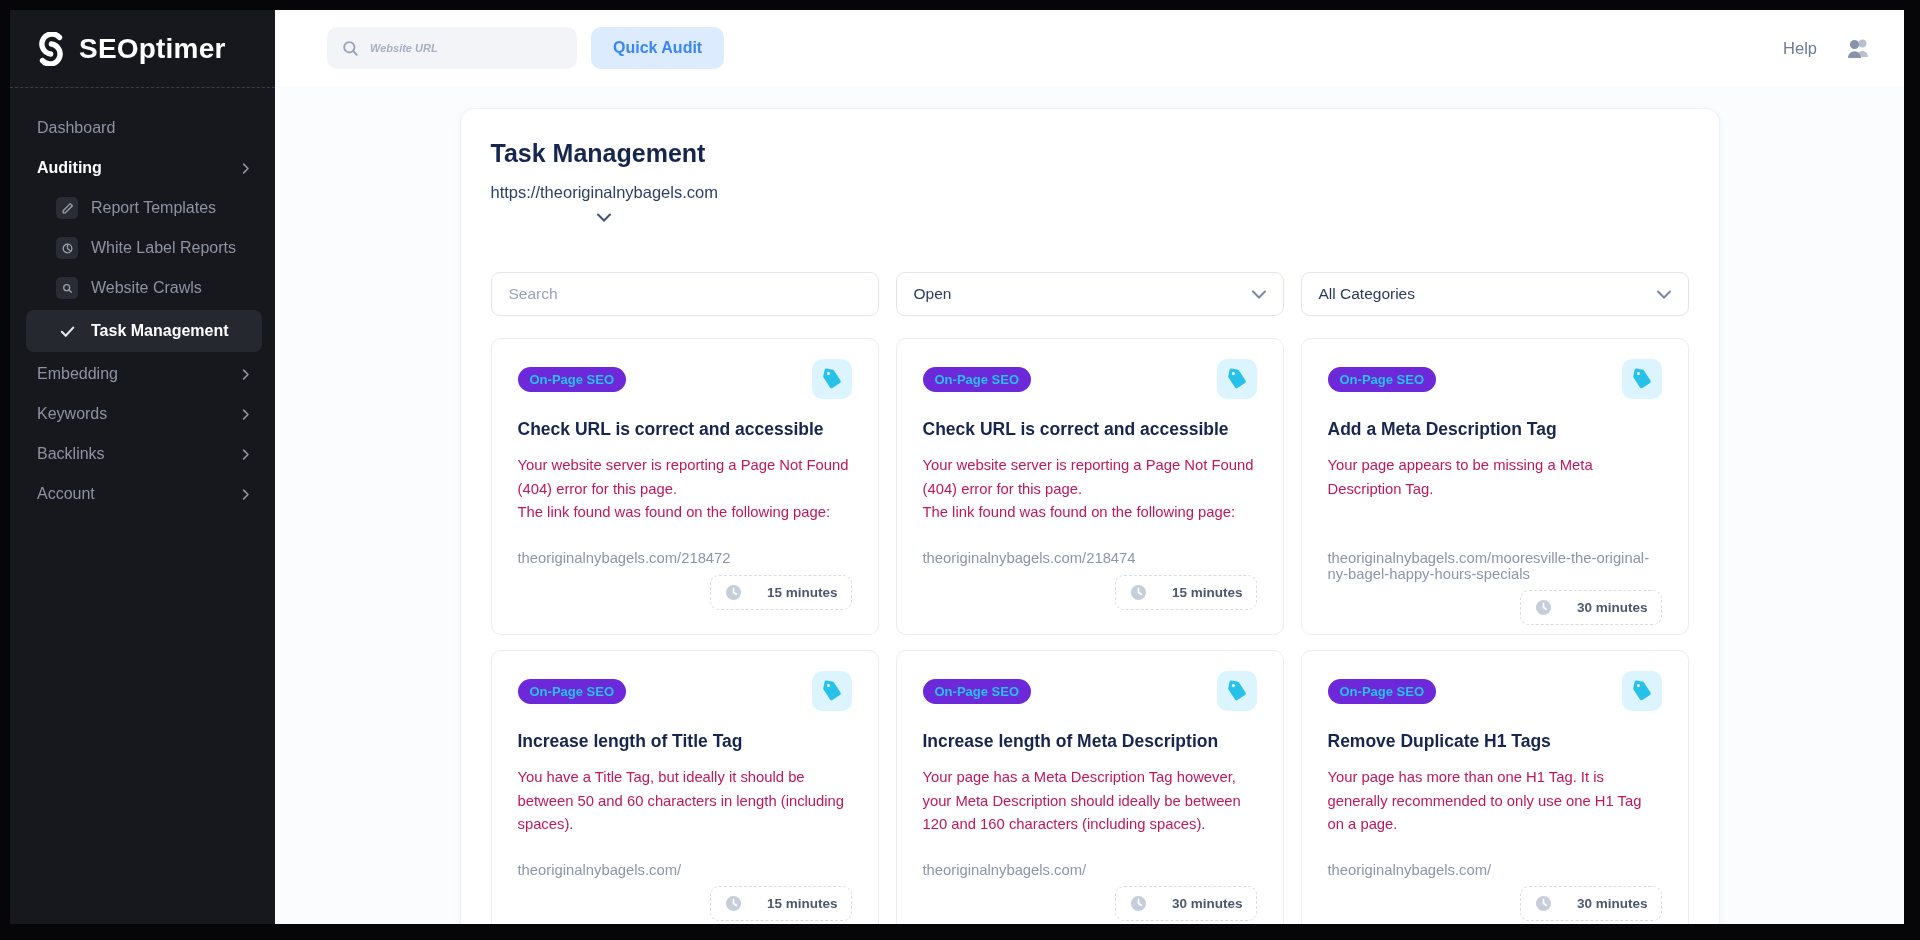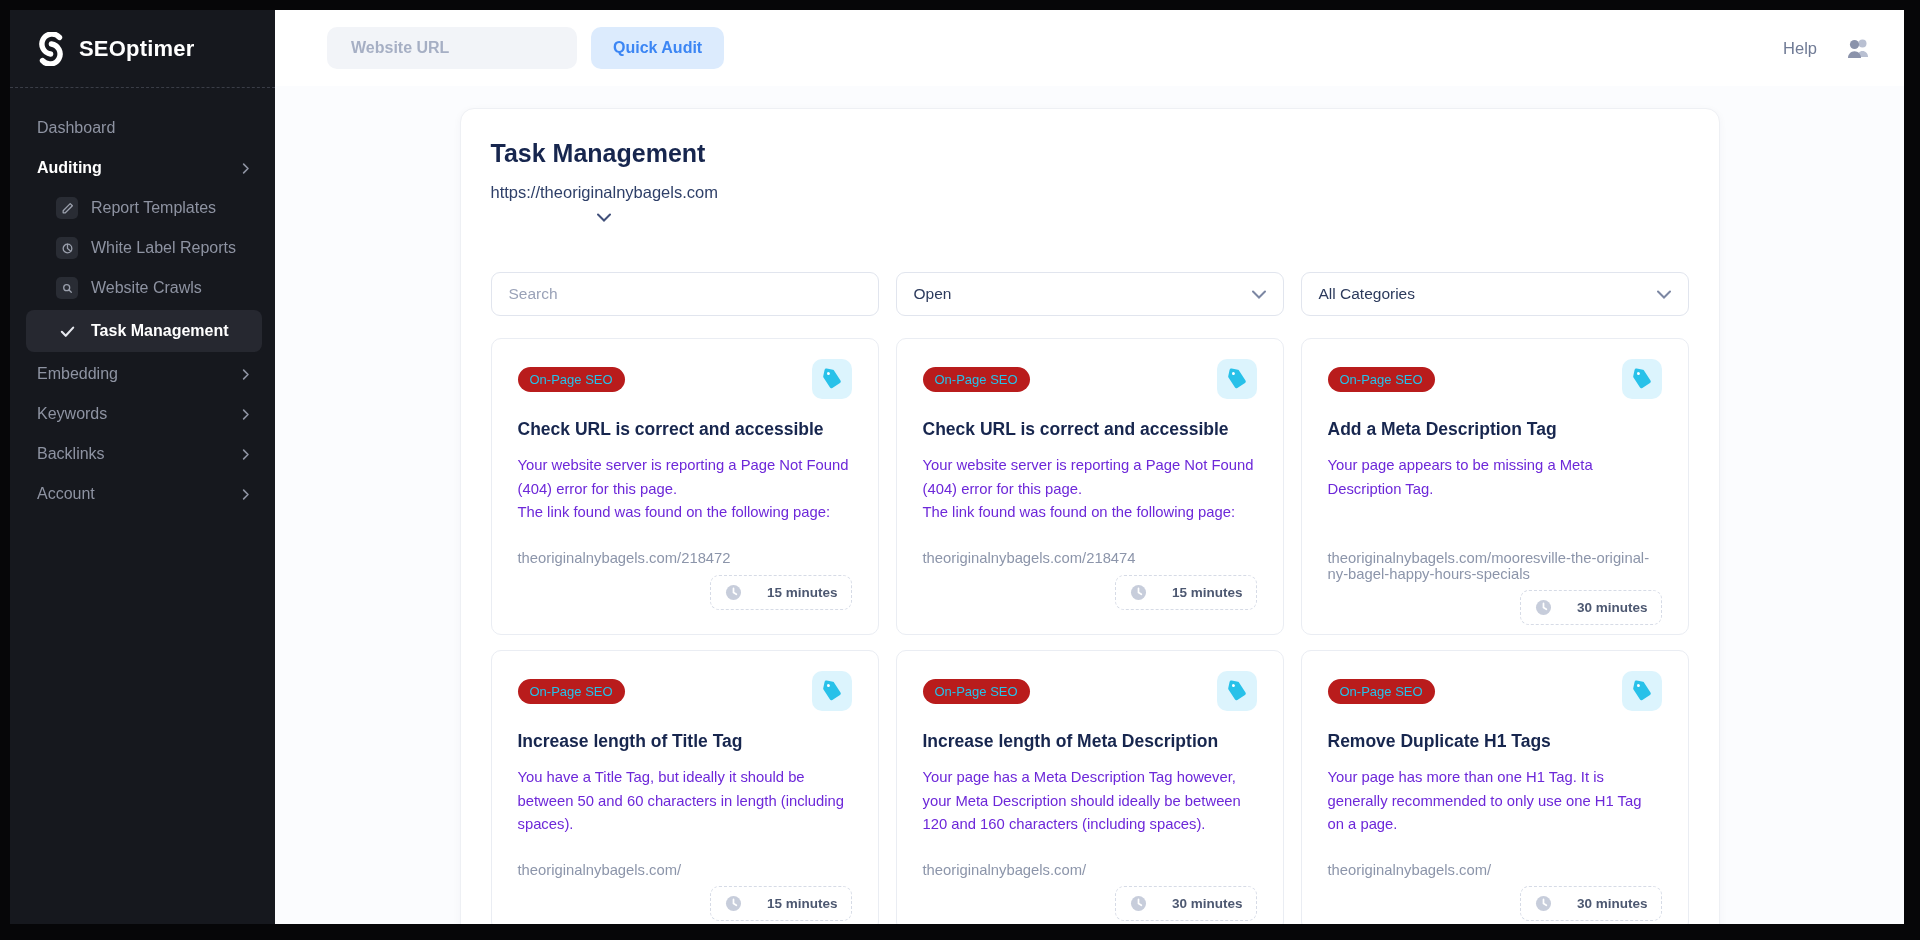--- a/index.html
+++ b/index.html
@@ -5,41 +5,41 @@
   * { box-sizing: border-box; margin: 0; padding: 0; }
   html,body { width:1920px; height:940px; overflow:hidden; background:#060608;
     font-family:"Liberation Sans","DejaVu Sans",sans-serif; }
   .frame { width:1920px; height:940px; padding:10px 16px 16px 10px; background:#060608; display:flex; }
   .app { flex:1; display:flex; background:#ffffff; overflow:hidden; }
 
   
   .sidebar { width:265px; flex-shrink:0; background:#16181e; display:flex; flex-direction:column; }
   .logo-row { height:78px; display:flex; align-items:center; gap:11px; padding:0 24px;
     border-bottom:1px dashed #3a3d47; flex-shrink:0; }
-  .logo-text { color:#fff; font-size:22px; font-weight:700; letter-spacing:.2px; }
+  .logo-text { color:#fff; font-size:28px; font-weight:700; letter-spacing:.2px; }
   nav { padding-top:20px; font-size:16px; }
   .nav-item { height:40px; display:flex; align-items:center; padding:0 22px 0 27px;
     color:#8e93a2; cursor:pointer; }
   .nav-item.emphasis { color:#ffffff; font-weight:700; }
   .nav-item .chev { margin-left:auto; display:flex; }
   .nav-item.sub { padding-left:46px; gap:13px; }
   .sicon { width:22px; height:22px; border-radius:5px; background:#292c34;
     display:flex; align-items:center; justify-content:center; flex-shrink:0; }
   .nav-item.selected { background:#262830; border-radius:8px; margin:2px 13px 2px 16px;
     padding-left:30px; height:42px; color:#ffffff; font-weight:600; }
   .nav-item.selected .sicon { background:transparent; }
 
   
   .right-col { flex:1; display:flex; flex-direction:column; overflow:hidden; }
   .topbar { height:76px; flex-shrink:0; background:#fff; display:flex; align-items:center;
     padding:0 32px 0 52px; }
   .url-search { width:250px; height:42px; background:#f2f4f8; border-radius:10px;
     display:flex; align-items:center; gap:10px; padding:0 14px; }
   .url-search input { flex:1; border:none; outline:none; background:transparent;
-    font-size:16px; font-weight:600; color:#4d7c0f; font-family:inherit; }
+    font-size:11px; font-weight:600; color:#4d7c0f; font-family:inherit;font-style:italic; }
   .url-search input::placeholder { color:#a6afc4; }
   .quick-audit { margin-left:14px; height:42px; padding:0 22px; background:#dcebfd;
     color:#3c86f4; font-weight:600; font-size:16px; border:none; border-radius:10px;
     cursor:pointer; font-family:inherit; }
   .help-link { margin-left:auto; color:#6f7a95; font-size:16.5px; cursor:pointer; text-decoration:none; }
   .avatar-btn { margin-left:28px; display:flex; cursor:pointer; background:none; border:none; }
 
   
   .content { flex:1; background:#fbfcfe; overflow:hidden; display:flex; justify-content:center; }
   .panel { margin-top:22px; width:1260px; height:860px; background:#fff;
@@ -56,26 +56,26 @@
   .select { width:389px; height:44px; border:1px solid #e1e5ee; border-radius:9px;
     display:flex; align-items:center; justify-content:space-between; padding:0 17px;
     font-size:15.5px; color:#2c3a5c; cursor:pointer; background:#fff; }
 
   
   .cards { margin-top:22px; display:grid; grid-template-columns:repeat(3,1fr); gap:15px 17px; }
   .card { border:1px solid #eaedf3; border-radius:10px; background:#fff;
     padding:20px 26px 24px; display:flex; flex-direction:column; height:297px; }
   .card:nth-child(n+4) { height:282px; }
   .card-head { display:flex; align-items:center; justify-content:space-between; }
-  .badge { background:#b91c1c; color:#25c2e9; font-size:13px; font-weight:400;
+  .badge { background:#6d28d9; color:#25c2e9; font-size:13px; font-weight:700;
     padding:5px 12px; border-radius:14px; }
   .tag-btn { width:40px; height:40px; background:#dcf4fd; border:none; border-radius:10px;
     display:flex; align-items:center; justify-content:center; cursor:pointer; }
   .card-title { margin-top:20px; font-size:17.5px; font-weight:700; color:#17264e; }
-  .card-body { margin-top:14px; font-size:14.8px; line-height:1.6; color:#6d28d9; min-height:88px; }
+  .card-body { margin-top:14px; font-size:14.8px; line-height:1.6; color:#be185d; min-height:88px; }
   .card-link { margin-top:8px; font-size:14.8px; color:#8c95aa; cursor:pointer; }
   .card-foot { margin-top:auto; display:flex; justify-content:flex-end; padding-top:8px; }
   .time-badge { border:1px dashed #d6dbe6; border-radius:9px; padding:7px 13px;
     display:flex; align-items:center; gap:24px; font-size:13.5px; font-weight:700;
     color:#4d5871; background:#fff; }
 </style>
 </head>
 <body>
 
 <div class="frame">

